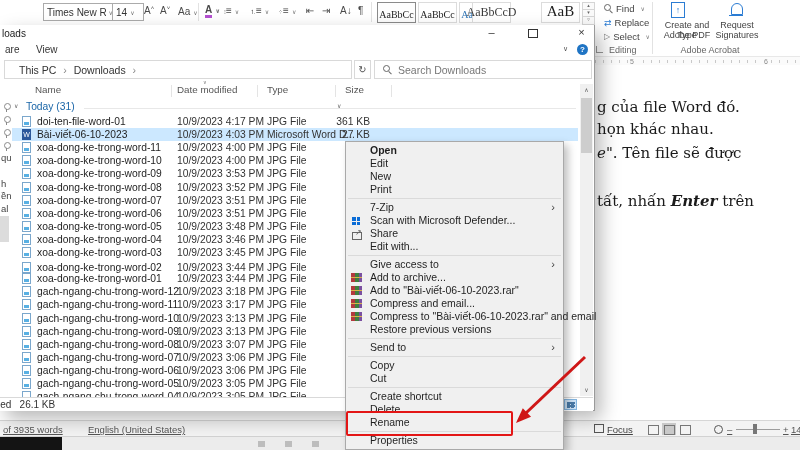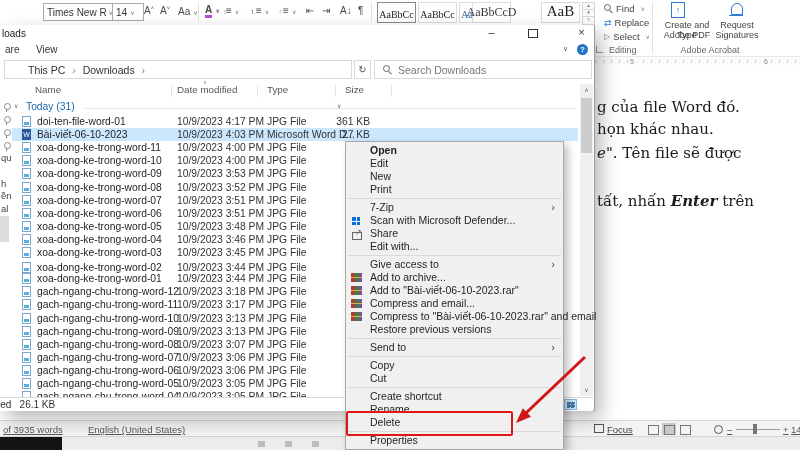--- a/index.html
+++ b/index.html
@@ -214,21 +214,21 @@
       <span class="cap" style="left:518px;"><span class="maxbox"></span></span>
       <span class="cap" style="left:567px;">×</span>
     </div>
 
     <span class="etab" style="left:5px;">are</span>
     <span class="etab" style="left:36px;">View</span>
     <span class="abs" style="left:563px;top:20px;font-size:7px;color:#555;">∨</span>
     <span class="help" style="left:577px;top:19px;">?</span>
 
     <div class="ebox" style="left:4px;width:348px;">
-      <span style="margin-left:23px;">
+      <span style="margin-left:14px;">
         <span>This PC</span>
         <span style="color:#888;margin:0 4px;">›</span>
         <span>Downloads</span>
         <span style="color:#888;margin:0 4px;">›</span>
       </span>
       <span class="abs" style="left:332px;top:41px;font-size:6px;color:#666;">∨</span>
     </div>
     <div class="ebox" style="left:354px;width:17px;justify-content:center;">
       <span style="font-size:10px;color:#555;">↻</span>
     </div>
@@ -460,22 +460,22 @@
       <div class="mi"><span>Compress and email...</span><span class="ic-rar"></span></div>
       <div class="mi"><span>Compress to "Bài-viết-06-10-2023.rar" and email</span><span class="ic-rar"></span></div>
       <div class="mi"><span>Restore previous versions</span></div>
       <div class="msep"></div>
       <div class="mi"><span>Send to</span><span class="sub">›</span></div>
       <div class="msep"></div>
       <div class="mi"><span>Copy</span></div>
       <div class="mi"><span>Cut</span></div>
       <div class="msep"></div>
       <div class="mi"><span>Create shortcut</span></div>
+      <div class="mi"><span>Delete</span></div>
       <div class="mi"><span>Rename</span></div>
-      <div class="mi"><span>Delete</span></div>
       <div class="msep"></div>
       <div class="mi"><span>Properties</span></div>
     </div>
 
   <div id="redrect"></div>
   <svg id="arrowsvg" viewBox="0 0 800 450">
     <line x1="585" y1="357" x2="526" y2="413" stroke="#cf1717" stroke-width="3"></line>
     <polygon points="518,421 523.1,410 529.3,416.4 518,421" fill="#cf1717" stroke="#cf1717" stroke-width="2"></polygon>
   </svg>
 </div>

